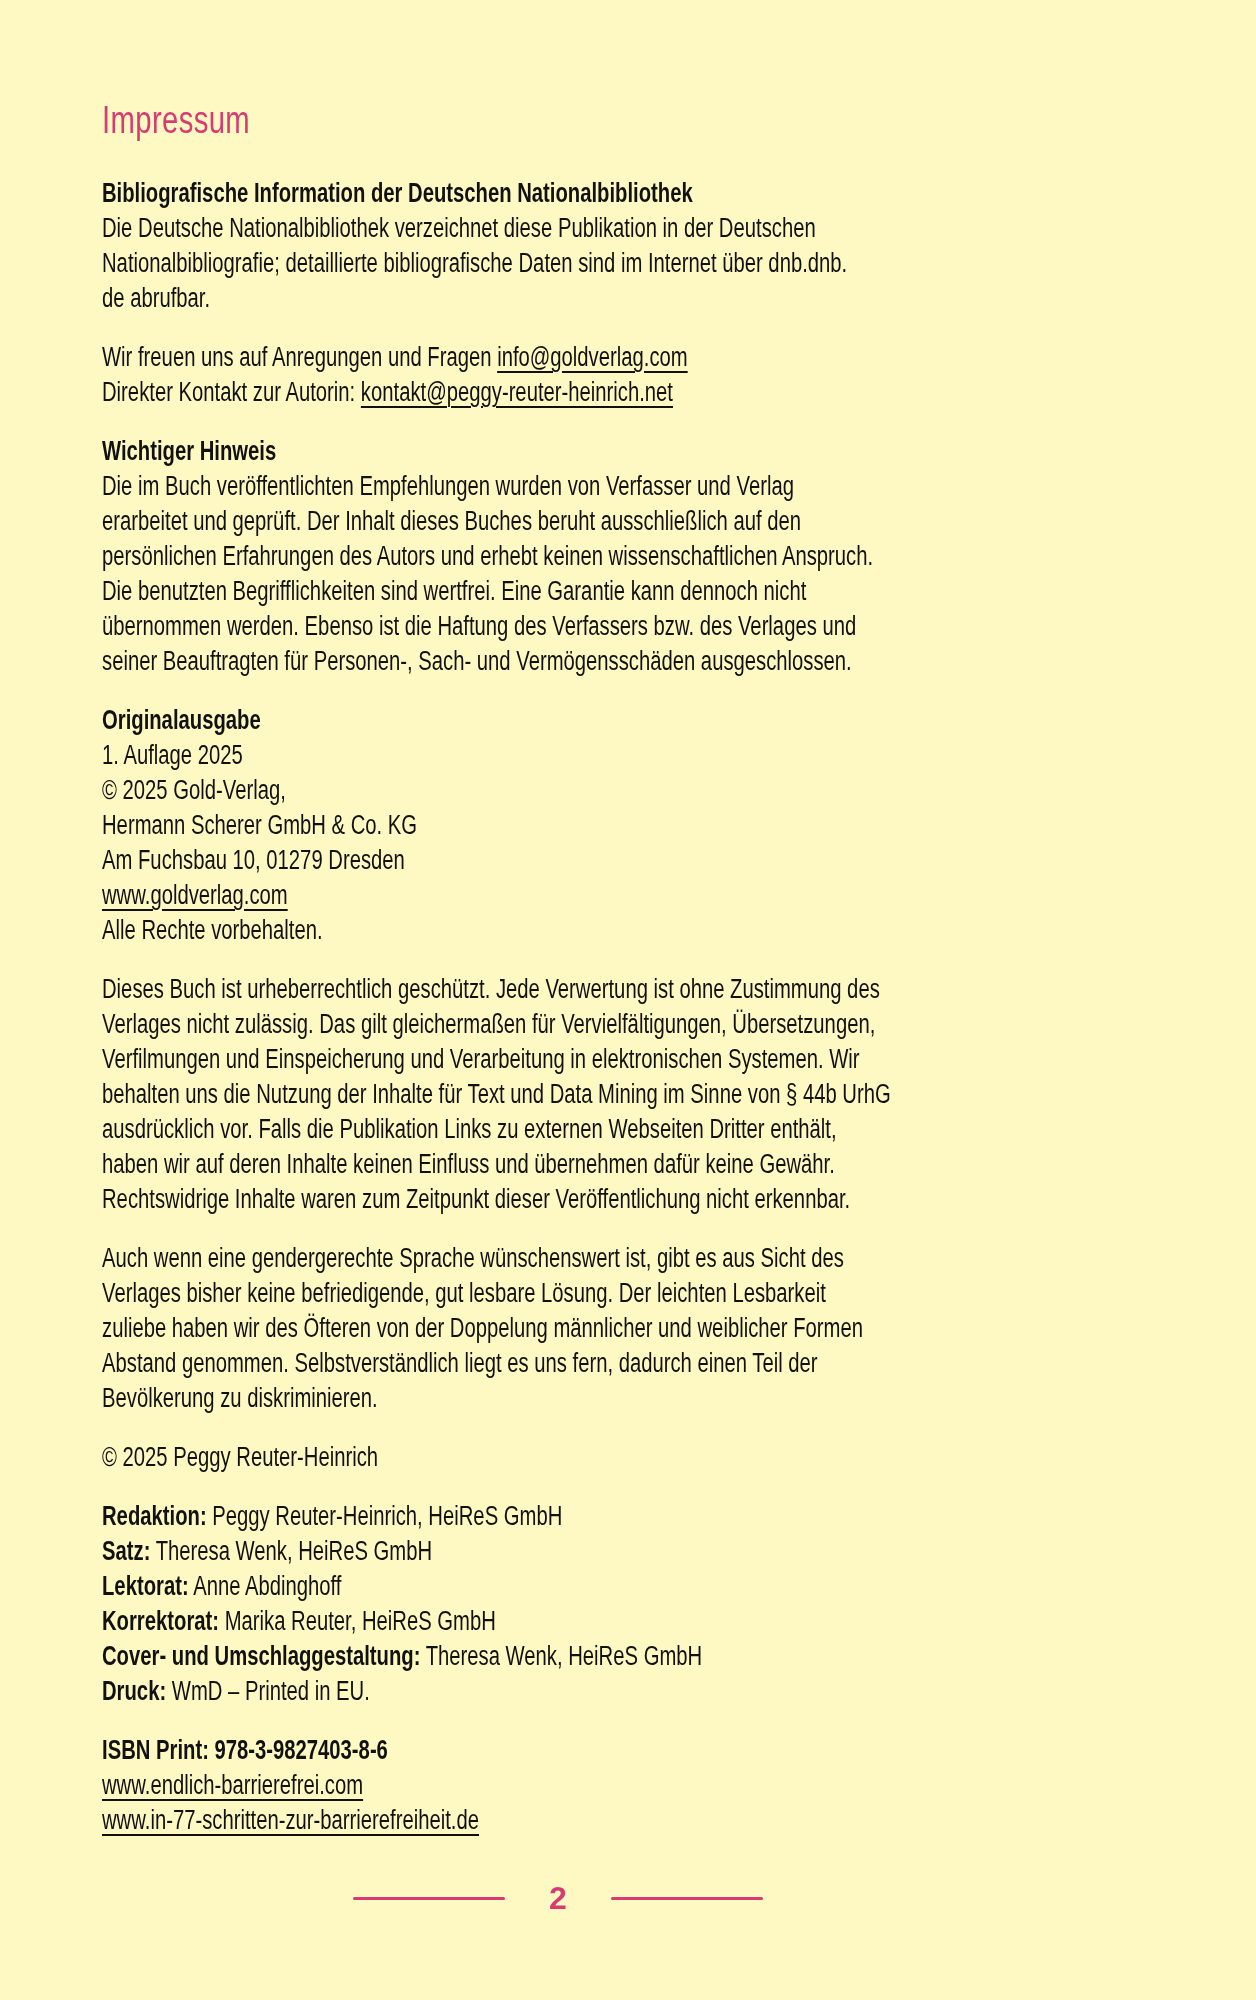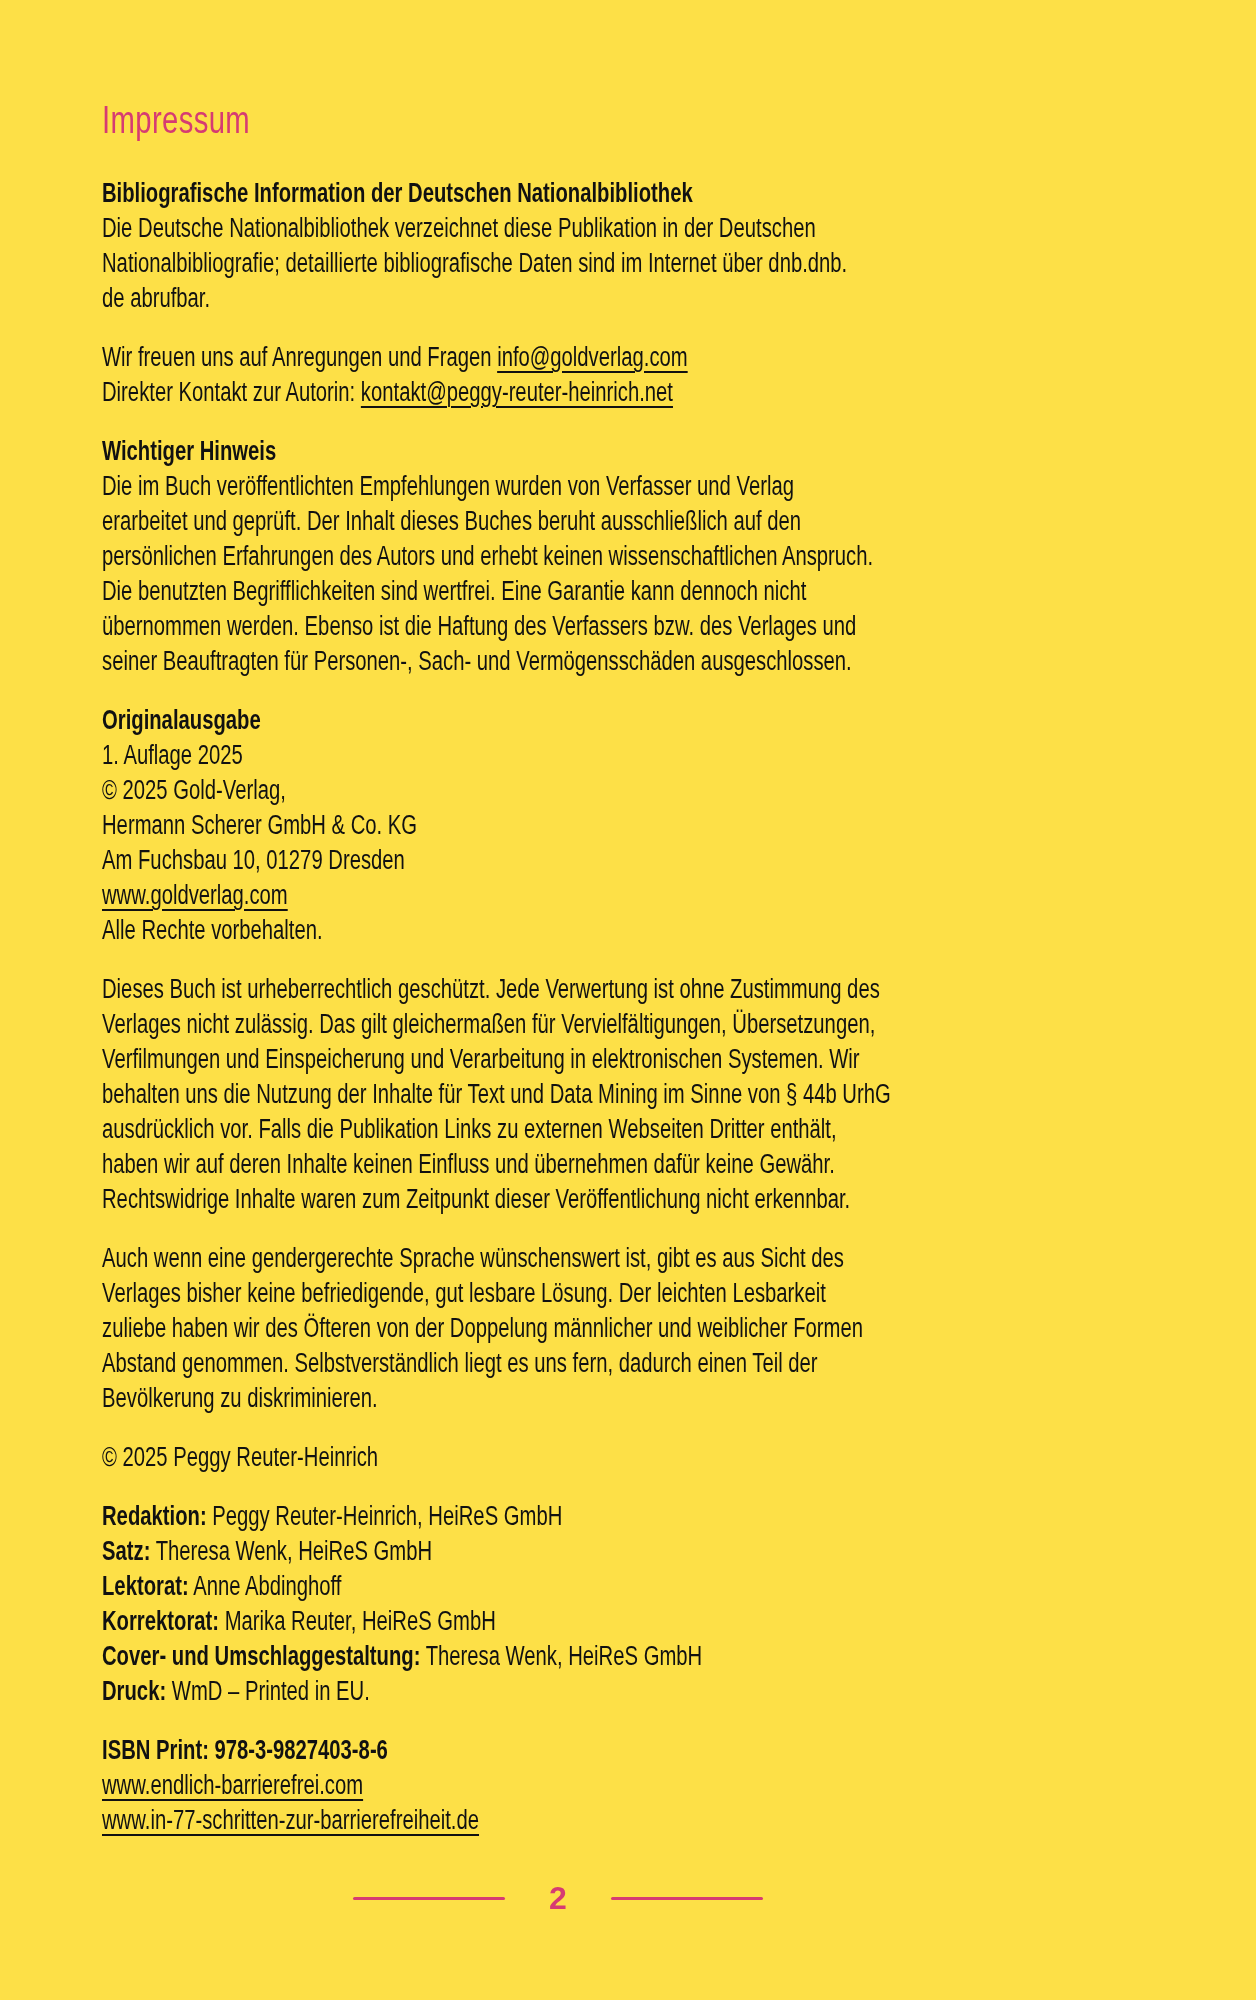--- a/index.html
+++ b/index.html
@@ -5,21 +5,21 @@
   :root { --accent: #d63b72; --ink: #111111; }
   * { margin: 0; padding: 0; box-sizing: border-box; }
   html, body { background: #ffffff; }
   body {
     width: 1256px; height: 2000px;
     font-family: "Liberation Sans", sans-serif;
     color: var(--ink);
     position: relative;
     overflow: hidden;
   }
-  .page { position: absolute; inset: 0; background: #fde047; }
+  .page { position: absolute; inset: 0; background: #fef9c3; }
   .content {
     position: absolute;
     left: 102px; top: 92px;
     width: 1220px;
     transform: scaleX(0.75);
     transform-origin: 0 0;
     font-size: 27px;
     line-height: 35px;
   }
   h1.title {

